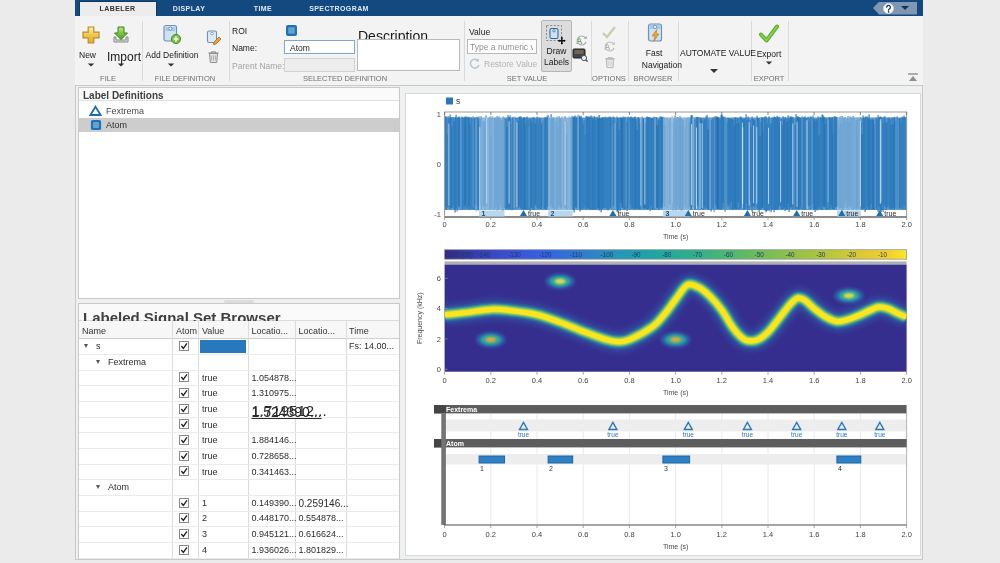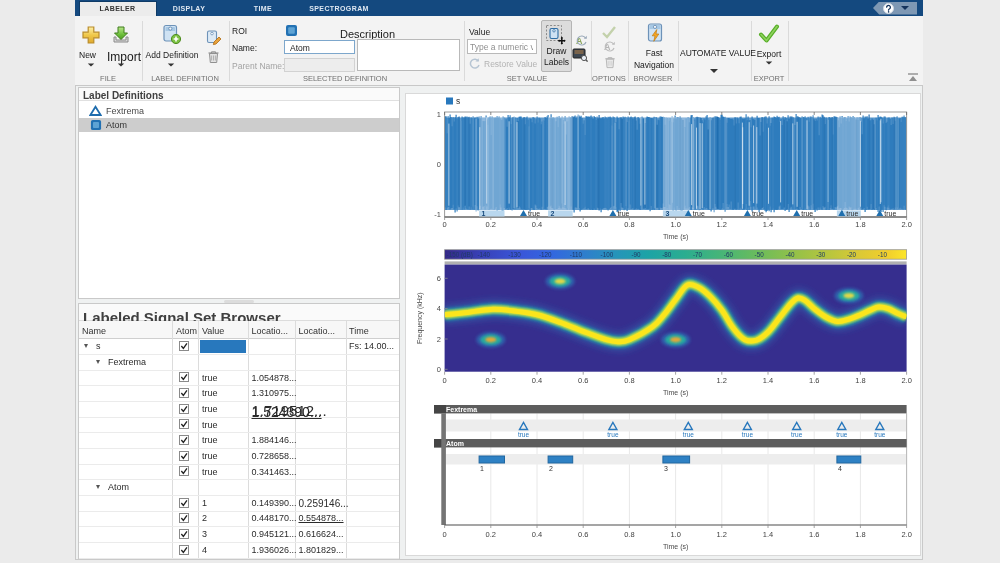--- a/index.html
+++ b/index.html
@@ -29,21 +29,21 @@
 <div class="ab" style="left:75px;top:15.5px;width:847.5px;height:70px;background:#f3f3f3;border-bottom:1px solid #c8c8c8"></div>
 <div class="vsep" style="left:142px"></div>
 <div class="vsep" style="left:228.5px"></div>
 <div class="vsep" style="left:464px"></div>
 <div class="vsep" style="left:590.5px"></div>
 <div class="vsep" style="left:627.5px"></div>
 <div class="vsep" style="left:678px"></div>
 <div class="vsep" style="left:751px"></div>
 <div class="vsep" style="left:787.5px"></div>
 <div class="sec" style="left:85px;width:46px">FILE</div>
-<div class="sec" style="left:144px;width:82px">LABEL DEFINITION</div>
+<div class="sec" style="left:144px;width:82px">FILE DEFINITION</div>
 <div class="sec" style="left:295px;width:100px">SELECTED DEFINITION</div>
 <div class="sec" style="left:487px;width:80px">SET VALUE</div>
 <div class="sec" style="left:588px;width:42px">OPTIONS</div>
 <div class="sec" style="left:628px;width:50px">BROWSER</div>
 <div class="sec" style="left:745px;width:48px">EXPORT</div>
 
 <svg class="ab" style="left:81px;top:25px" width="20" height="20" viewBox="0 0 20 20">
     <defs>
       <linearGradient id="gold" x1="0" y1="0" x2="0" y2="1">
         <stop offset="0" stop-color="#fdf0a8"></stop>
@@ -93,21 +93,21 @@
 <div class="t" style="left:232px;top:26px;font-size:8.5px">ROI</div>
 <svg class="ab" style="left:285px;top:24px" width="13" height="13" viewBox="0 0 13 13">
     <rect x="1" y="1" width="11" height="11" rx="2" fill="#2271b3"></rect>
     <rect x="3.2" y="3.2" width="6.6" height="6.6" rx="1" fill="#5ea3d4"></rect>
   </svg>
 <div class="t" style="left:232px;top:43px;font-size:8.5px">Name:</div>
 <div class="ab" style="left:284px;top:39.5px;width:71px;height:14.5px;background:#fff;border:1px solid #7da7cc"></div>
 <div class="t" style="left:290px;top:43px;font-size:8.5px">Atom</div>
 <div class="t" style="left:232px;top:61px;font-size:8.5px;color:#a3a3a3">Parent Name:</div>
 <div class="ab" style="left:284px;top:58px;width:71px;height:13.5px;background:#ededed;border:1px solid #d2d2d2"></div>
-<div class="t" style="left:340px;top:27.5px;font-size:11px">Description</div>
+<div class="t" style="left:358px;top:27.5px;font-size:14px">Description</div>
 <div class="ab" style="left:356.5px;top:38.5px;width:103px;height:32px;background:#fff;border:1px solid #b9b9b9"></div>
 
 <div class="t" style="left:469px;top:26.5px;font-size:8.5px">Value</div>
 <div class="ab" style="left:466.5px;top:38.5px;width:70px;height:15.5px;background:#fff;border:1px solid #b9b9b9"></div>
 <div class="t" style="left:470px;top:41.5px;font-size:8.5px;color:#8f8f8f;width:63px;overflow:hidden">Type a numeric v</div>
 <svg class="ab" style="left:468px;top:57px" width="13" height="13" viewBox="0 0 13 13">
     <path d="M10.5 4.2A4.4 4.4 0 1 0 11 8" fill="none" stroke="#b7c5d3" stroke-width="1.5"></path>
     <path d="M10.8 1.2v3.4H7.4z" fill="#b7c5d3"></path>
   </svg>
 <div class="t" style="left:484px;top:59px;font-size:8.5px;color:#b3b3b3">Restore Value</div>
@@ -149,21 +149,21 @@
     <path d="M5.6 6.5v5M7.5 6.5v5M9.4 6.5v5" stroke="#cfcfcf" stroke-width=".9"></path>
   </svg>
 
 <svg class="ab" style="left:645px;top:22px" width="20" height="21" viewBox="0 0 20 21">
     <path d="M5.5 2h9a2 2 0 0 1 2 2v13a2 2 0 0 1-2 2h-9a2 2 0 0 1-2-2V4a2 2 0 0 1 2-2z" fill="#cfe2f3" stroke="#6d92b8" stroke-width="1.2"></path>
     <path d="M5.5 3h9a1 1 0 0 1 1 1v3h-11V4a1 1 0 0 1 1-1z" fill="#a7c8e4"></path>
     <circle cx="10" cy="4.9" r="1.6" fill="#f3f7fb" stroke="#6d92b8" stroke-width=".9"></circle>
     <path d="M11.8 7.5l-4.6 6.3h2.8l-1.2 5.5 5-7.3h-2.8z" fill="#f5a623" stroke="#c27a10" stroke-width=".7"></path>
   </svg>
 <div class="t" style="left:634px;top:48px;width:40px;text-align:center;font-size:8.5px">Fast</div>
-<div class="t" style="left:626px;top:59.5px;width:56px;text-align:center;font-size:8.5px">Navigation</div>
+<div class="t" style="left:626px;top:59.5px;width:56px;text-align:right;font-size:8.5px">Navigation</div>
 
 <div class="t" style="left:680px;top:48px;width:70px;text-align:center;font-size:8.5px;color:#1a1a1a">AUTOMATE VALUE</div>
 <div class="car" style="left:710px;top:69px"></div>
 
 <svg class="ab" style="left:758px;top:24px" width="22" height="20" viewBox="0 0 22 20">
     <path d="M3 10.5l5.5 6L19 2.5" fill="none" stroke="#57ae27" stroke-width="4" stroke-linecap="round" stroke-linejoin="round"></path>
     <path d="M3 10.5l5.5 6L19 2.5" fill="none" stroke="#8ed25e" stroke-width="1.6" stroke-linecap="round"></path>
   </svg>
 <div class="t" style="left:747px;top:49px;width:44px;text-align:center;font-size:8.5px">Export</div>
 <div class="car" style="left:765px;top:61px;transform:scale(.8)"></div>
@@ -288,21 +288,21 @@
 <div class="t" style="left:251.5px;top:497.8px;font-size:9px;color:#2b2b2b;">0.149390...</div>
 <div class="t" style="left:298.5px;top:497.8px;font-size:10px;color:#2b2b2b;">0.259146...</div>
 <div class="ab" style="left:78.5px;top:526.3px;width:320px;height:1px;background:#ebebeb"></div>
 <span class="ab" style="left:179.0px;top:513.1px;width:10px;height:10px;background:#fff;border:1px solid #8a8a8a">
     <svg width="8" height="8" viewBox="0 0 9 9" style="position:absolute;left:0;top:0">
       <path d="M1.5 4.5l2.3 2.8L7.8 1.5" fill="none" stroke="#222" stroke-width="1.5"></path>
     </svg>
   </span>
 <div class="t" style="left:202.0px;top:513.4px;font-size:9px;color:#2b2b2b;">2</div>
 <div class="t" style="left:251.5px;top:513.4px;font-size:9px;color:#2b2b2b;">0.448170...</div>
-<div class="t" style="left:298.5px;top:513.4px;font-size:9px;color:#2b2b2b;text-decoration:underline;">0.554878...</div>
+<div class="t" style="left:298.5px;top:513.4px;font-size:9px;color:#2b2b2b;">0.554878...</div>
 <div class="ab" style="left:78.5px;top:541.9px;width:320px;height:1px;background:#ebebeb"></div>
 <span class="ab" style="left:179.0px;top:528.8px;width:10px;height:10px;background:#fff;border:1px solid #8a8a8a">
     <svg width="8" height="8" viewBox="0 0 9 9" style="position:absolute;left:0;top:0">
       <path d="M1.5 4.5l2.3 2.8L7.8 1.5" fill="none" stroke="#222" stroke-width="1.5"></path>
     </svg>
   </span>
 <div class="t" style="left:202.0px;top:529.1px;font-size:9px;color:#2b2b2b;">3</div>
 <div class="t" style="left:251.5px;top:529.1px;font-size:9px;color:#2b2b2b;">0.945121...</div>
 <div class="t" style="left:298.5px;top:529.1px;font-size:9px;color:#2b2b2b;">0.616624...</div>
 <div class="ab" style="left:78.5px;top:557.6px;width:320px;height:1px;background:#ebebeb"></div>

